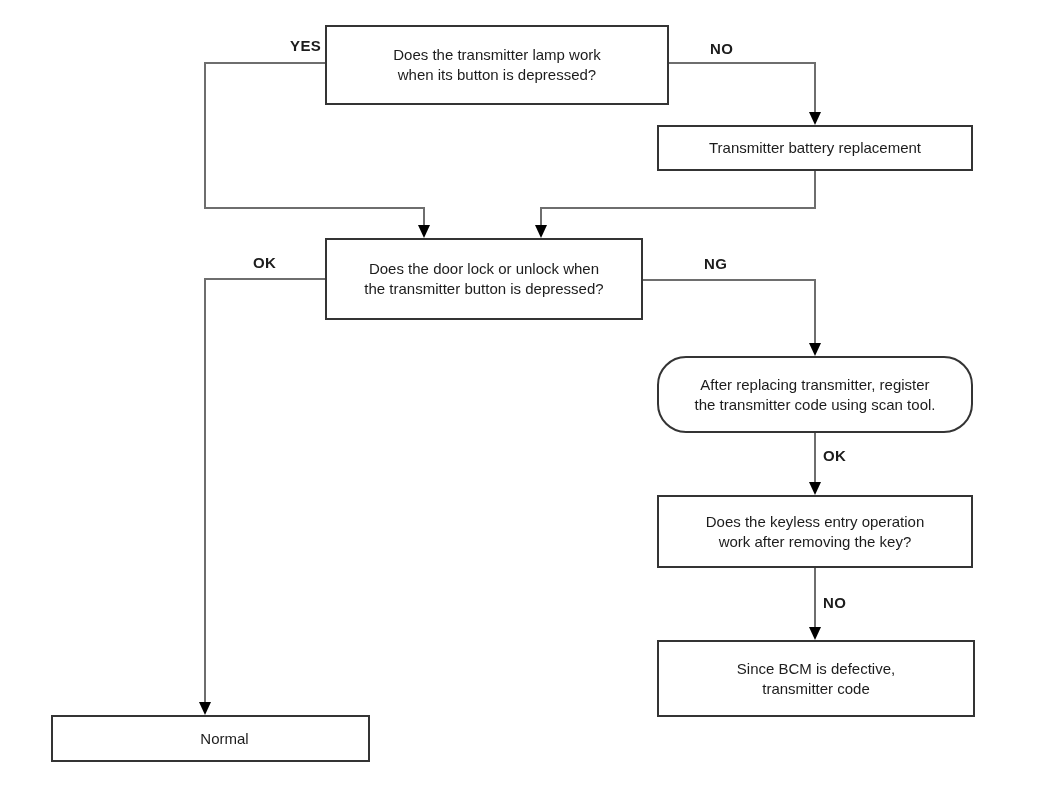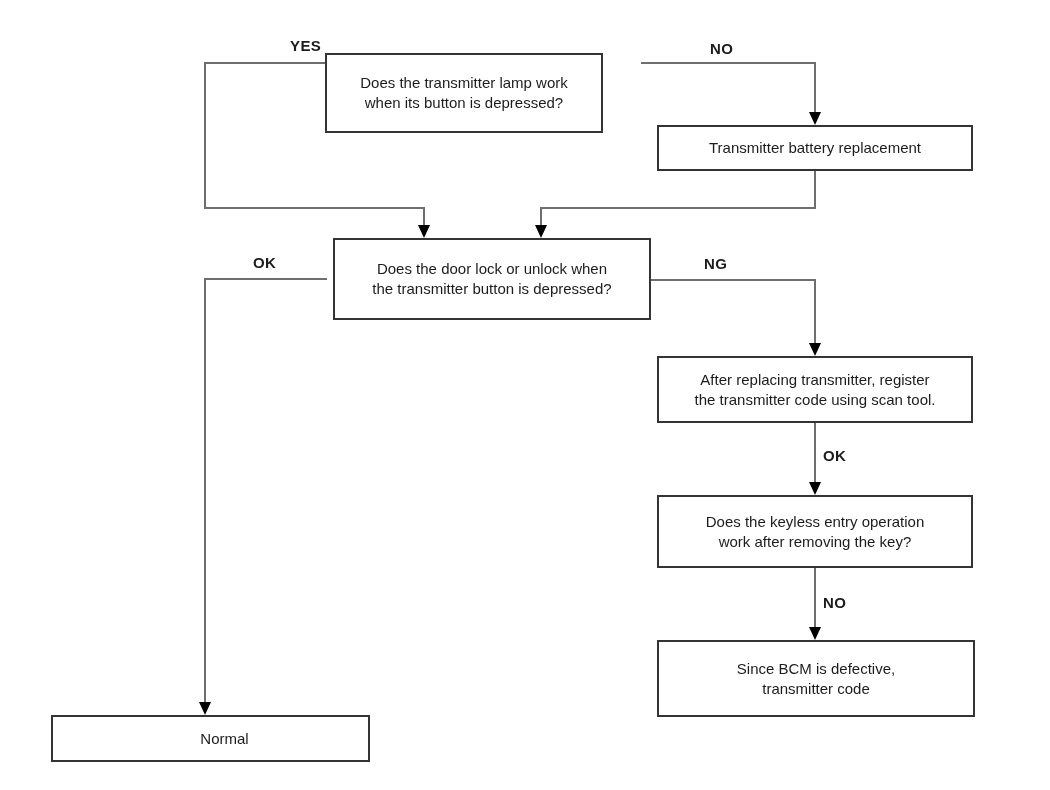--- a/index.html
+++ b/index.html
@@ -47,24 +47,24 @@
   .vline{width:2px;}
   .arrow-down{
     position:absolute;
     width:0;height:0;
     border-left:6px solid transparent;
     border-right:6px solid transparent;
     border-top:13px solid var(--arrow);
   }
 
   
-  #box-q1      {left:325px; top:25px;  width:278px; height:80px;margin-top:28px;}
+  #box-q1      {left:325px; top:25px;  width:344px; height:80px;}
   #box-battery {left:657px; top:125px; width:316px; height:46px;}
-  #box-q2      {left:333px; top:238px; width:318px; height:82px;}
-  #box-register{left:657px; top:356px; width:316px; height:67px;}
+  #box-q2      {left:325px; top:238px; width:318px; height:82px;}
+  #box-register{left:657px; top:356px; width:316px; height:77px;border-radius:29px;}
   #box-keyless {left:657px; top:495px; width:316px; height:73px;}
   #box-bcm     {left:657px; top:640px; width:318px; height:77px;}
   #box-normal  {left:51px;  top:715px; width:319px; height:47px;padding-left:28px;}
 
   
   #label-q1-yes     {left:247px; top:37px;margin-left:43px;}
   #label-q1-no      {left:710px; top:40px;}
   #label-q2-ok      {left:253px; top:254px;}
   #label-q2-ng      {left:704px; top:255px;}
   #label-register-ok{left:823px; top:447px;}

